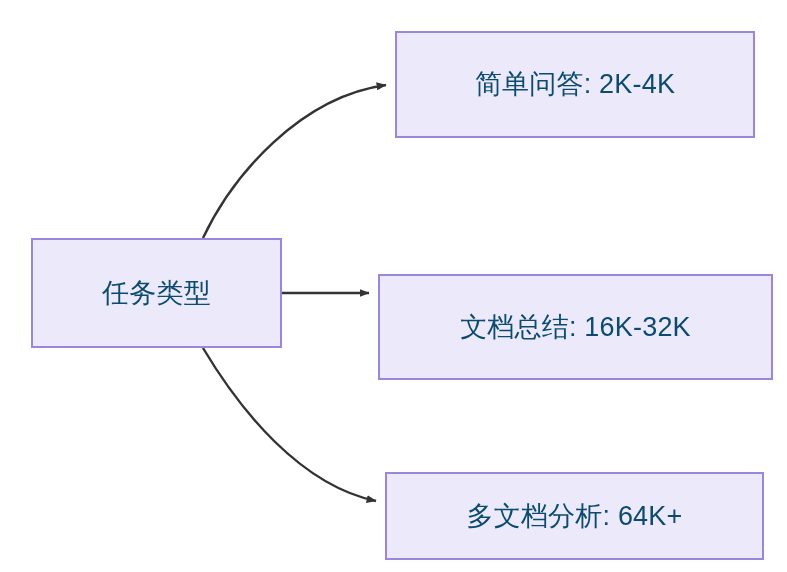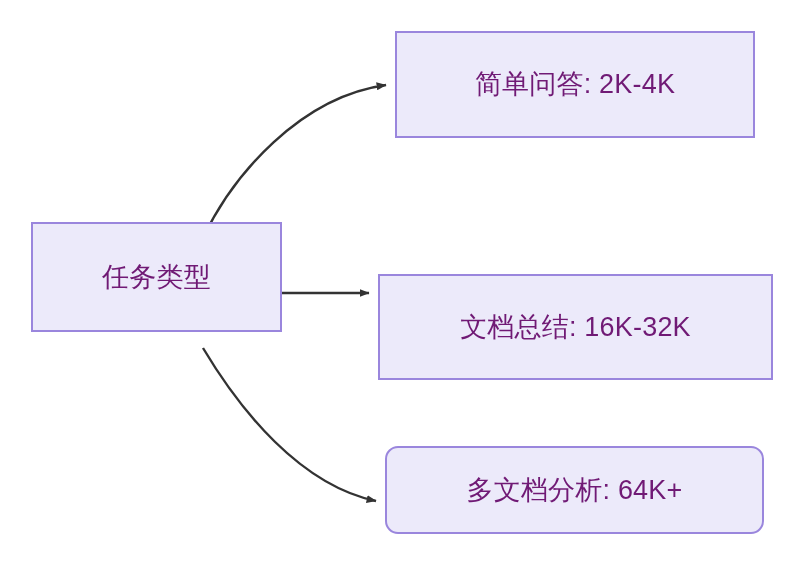--- a/index.html
+++ b/index.html
@@ -23,30 +23,30 @@
     height: 572px;
   }
   .node {
     position: absolute;
     box-sizing: border-box;
     background: #eceafa;
     border: 2px solid #9a86dd;
     display: flex;
     align-items: center;
     justify-content: center;
-    color: #701a75;
+    color: #0c4a6e;
     font-size: 27px;
     line-height: 1.2;
     letter-spacing: 0.2px;
     white-space: nowrap;
   }
-  #node-root   { left: 31px;  top: 222px; width: 251px; height: 110px; }
+  #node-root   { left: 31px;  top: 238px; width: 251px; height: 110px; }
   #node-simple { left: 395px; top: 31px;  width: 360px; height: 107px; }
   #node-doc    { left: 378px; top: 239px; width: 395px; height: 106px; margin-top: 35px; }
-  #node-multi  { left: 385px; top: 446px; width: 379px; height: 88px; border-radius: 13px; }
+  #node-multi  { left: 385px; top: 472px; width: 379px; height: 88px; }
   .node-label { pointer-events: none; }
 </style>
 </head>
 <body>
 
 <div id="canvas">
 
   <svg class="edges" viewBox="0 0 787 572" xmlns="http://www.w3.org/2000/svg">
     <defs>
       <marker id="arrowhead" markerWidth="10" markerHeight="8" refX="9.4" refY="4" orient="auto" markerUnits="userSpaceOnUse">

